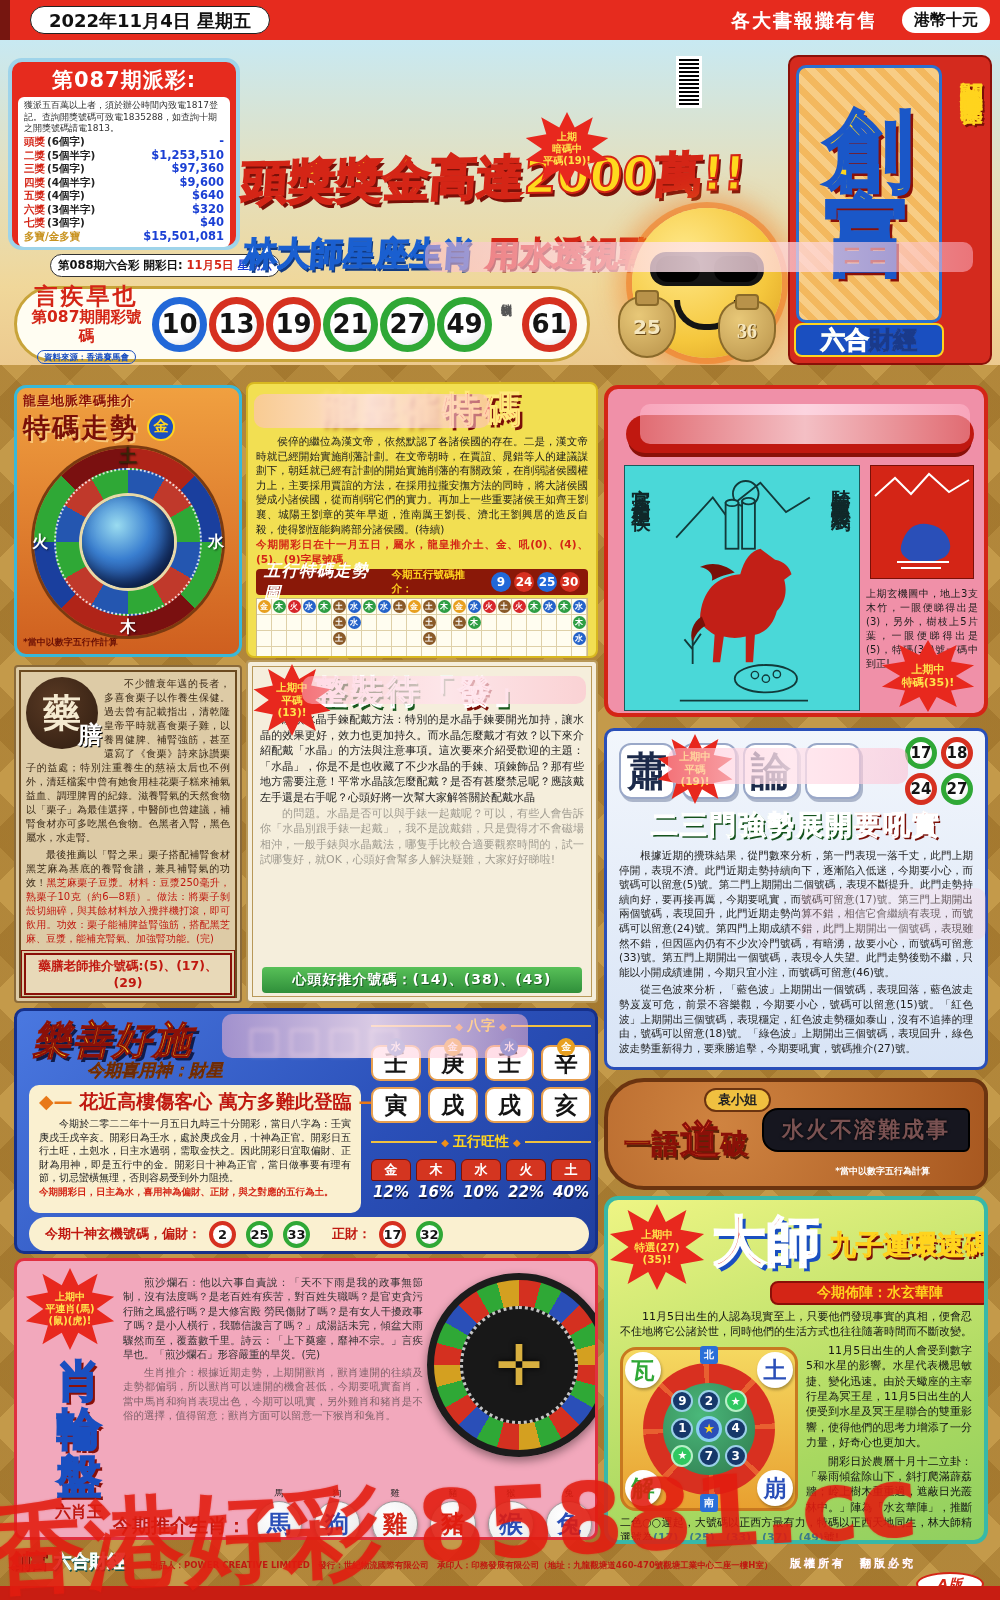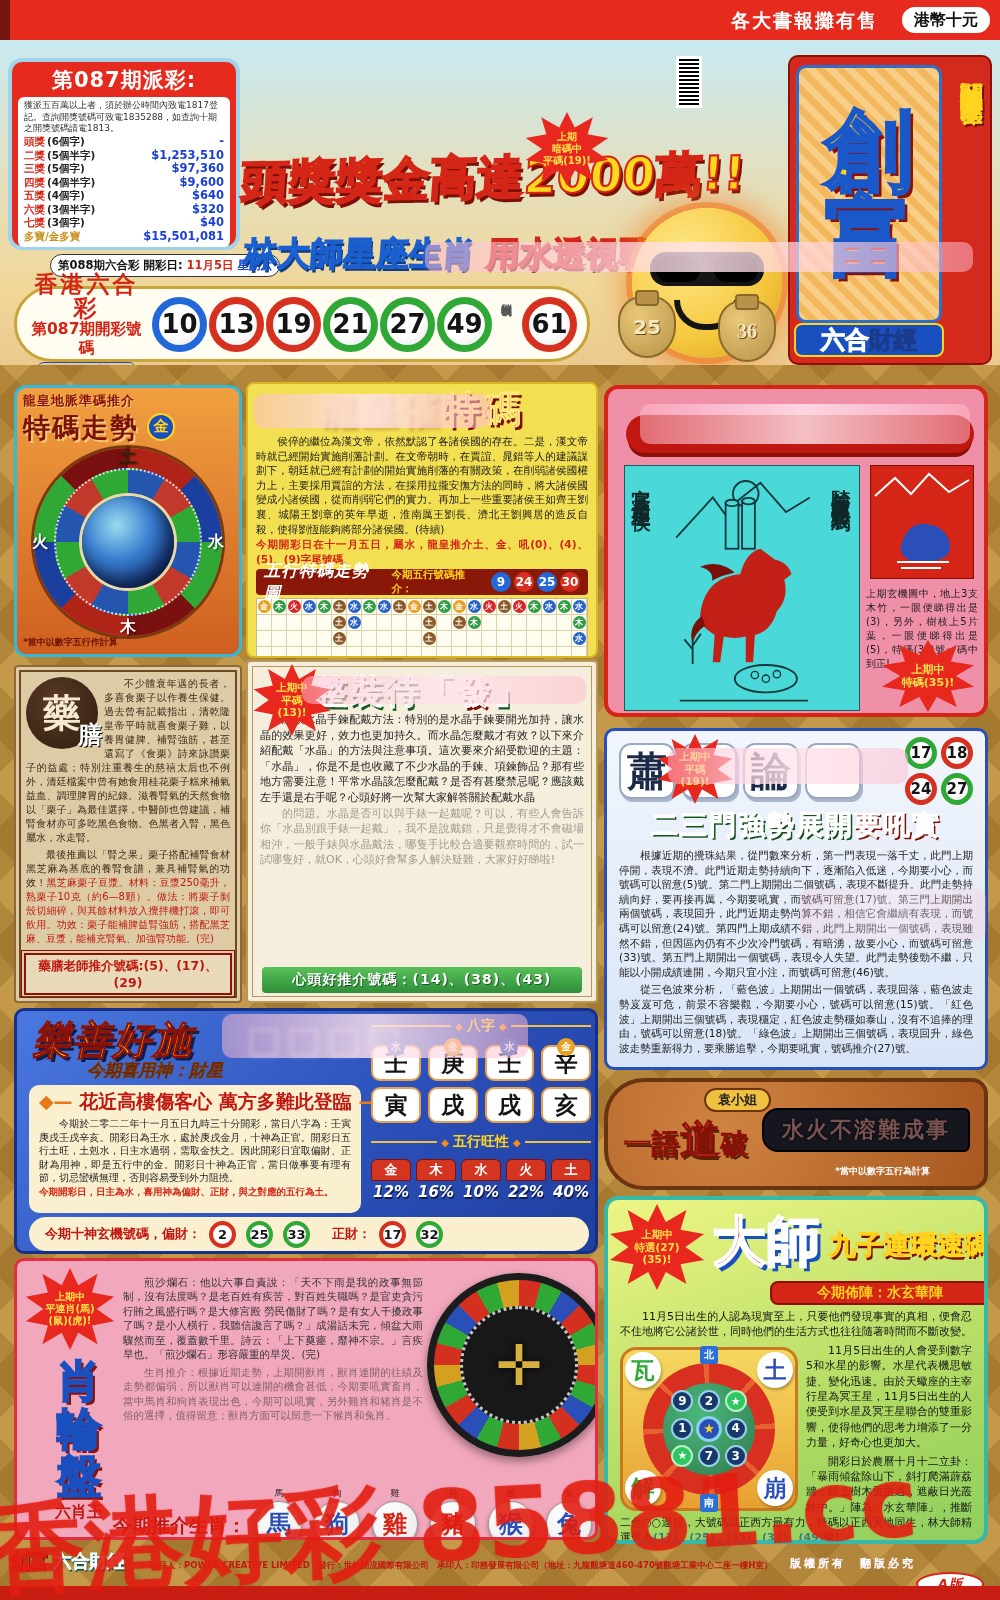--- a/index.html
+++ b/index.html
@@ -315,20 +315,21 @@
   .wm{position:absolute;z-index:9;left:-14px;top:1462px;font-size:98px;font-weight:900;white-space:nowrap;
       color:rgba(226,28,16,.82);transform:rotate(-3deg);letter-spacing:1px;text-shadow:0 0 2px rgba(226,28,16,.4);}
 </style>
 </head>
 <body>
 
 <div id="page" data-interactable="false">
 
   <div class="abs topbar" data-interactable="false"></div>
   <div class="abs edge" data-interactable="false"></div>
+  <div class="abs datepill" data-interactable="false">2022年11月4日  星期五</div>
   <div class="abs onsale" data-interactable="false">各大書報攤有售</div>
   <div class="abs pricepill" data-interactable="false">港幣十元</div>
 
   <div class="abs header" data-interactable="false"></div>
 
   <div class="abs payout" data-interactable="false">
     <h1 data-interactable="false">第087期派彩:</h1>
     <div class="paybox" data-interactable="false">
       <div class="paynote" data-interactable="false">獲派五百萬以上者，須於辦公時間內致電1817登記。查詢開獎號碼可致電1835288，如查詢十期之開獎號碼請電1813。</div>
       <div id="payout-rows" data-interactable="false">
@@ -404,21 +405,21 @@
       <div class="mh-char" data-interactable="false">富</div>
     </div>
     <div class="mh-sub" data-interactable="false">
       <span class="g" data-interactable="false">六合</span><span class="w" data-interactable="false">財經</span>
     </div>
     <div class="slogan" data-interactable="false">訂閱創富攞走二千萬嘆世界</div>
   </div>
 
   <div class="abs drawpanel" data-interactable="false">
     <div class="drawtitles" data-interactable="false">
-      <div class="dt1" data-interactable="false">香港六合彩</div>
+      <div class="dt1" data-interactable="false">言疾旱也</div>
       <div class="dt2" data-interactable="false">第087期開彩號碼</div>
       <span class="dtsrc" data-interactable="false">資料來源：香港賽馬會</span>
     </div>
     <div id="draw-balls" data-interactable="false">
         <div class="ball b54 rc-blue" data-interactable="false">10</div>
         <div class="ball b54 rc-red" data-interactable="false">13</div>
         <div class="ball b54 rc-red" data-interactable="false">19</div>
         <div class="ball b54 rc-green" data-interactable="false">21</div>
         <div class="ball b54 rc-green" data-interactable="false">27</div>
         <div class="ball b54 rc-green" data-interactable="false">49</div>

